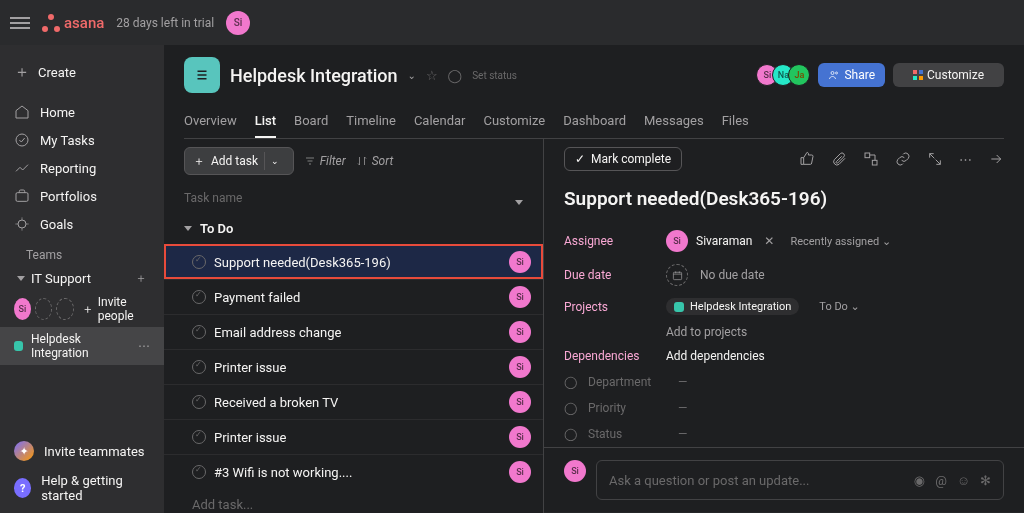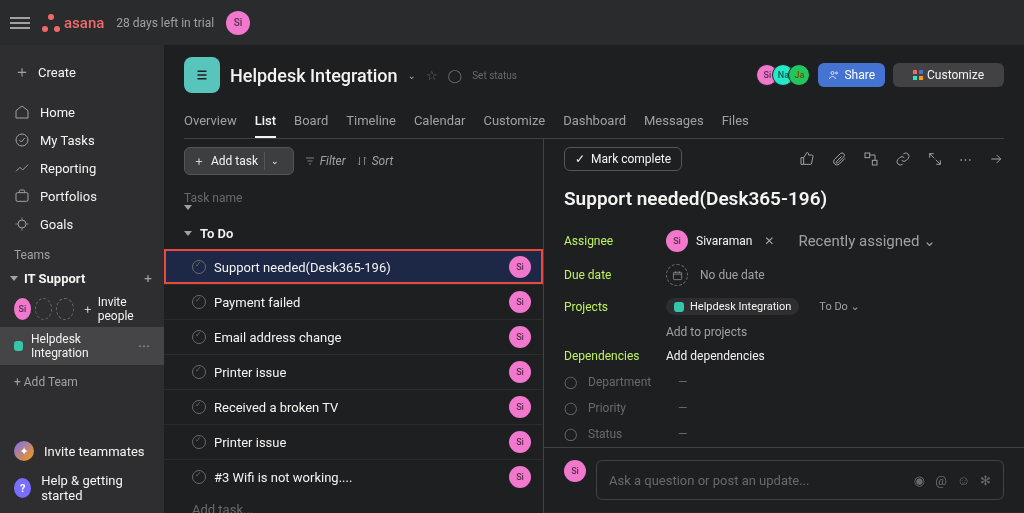--- a/index.html
+++ b/index.html
@@ -21,22 +21,22 @@
 .avatar { width: 24px; height: 24px; border-radius: 50%; background: #f178cd; color: #5a2e4c; font-size: 10px; display: inline-flex; align-items: center; justify-content: center; font-weight: 500; }
 .avatar.sm { width: 22px; height: 22px; font-size: 9px; }
 .avatar.orange { background: #22c55e; color: #7a4a00; }
 .avatar.green { background: #25e8c8; color: #0e5a4e; }
 .main { flex: 1; display: flex; overflow: hidden; }
 .sidebar { width: 164px; background: #2e2e30; display: flex; flex-direction: column; padding-top: 10px; }
 .side-item, .side-item-sm { display: flex; align-items: center; gap: 10px; padding: 6px 14px; color: #f5f4f3; cursor: pointer; font-size: 13px; }
 .side-icon { width: 16px; height: 16px; stroke: #a2a0a2; fill: none; stroke-width: 1.5; }
 .create-btn { display: flex; align-items: center; gap: 8px; padding: 7px 14px; margin: 0 0 8px 0; color: #f5f4f3; cursor: pointer; font-size: 13px; }
 .plus-ic { font-size: 16px; color: #a2a0a2; }
-.teams-label { color: #a2a0a2; font-size: 12px; padding: 10px 14px 4px; }
-.team-row { display: flex; align-items: center; justify-content: space-between; padding: 4px 10px; cursor: pointer; font-weight: bold; }
+.teams-label { color: #a2a0a2; font-size: 12px; padding: 10px 26px 4px; }
+.team-row { display: flex; align-items: center; justify-content: space-between; padding: 4px 17px; cursor: pointer; }
 .team-row .left { display: flex; align-items: center; gap: 6px; }
 .invite-row { display: flex; align-items: center; gap: 4px; padding: 4px 14px; cursor: pointer; font-size: 12px; }
 .avatar-empty { width: 22px; height: 22px; border-radius: 50%; border: 1px dashed #6a696a; display: inline-block; }
 .project-row { display: flex; align-items: center; gap: 8px; padding: 5px 14px; background: #454547; cursor: pointer; font-size: 12px; }
 .proj-sq { width: 10px; height: 10px; border-radius: 3px; background: #37c5ab; }
 .add-team { color: #a2a0a2; font-size: 12px; padding: 10px 14px; cursor: pointer; }
 .sidebar-bottom { margin-top: auto; padding-bottom: 4px; }
 .sidebar-bottom .side-item { font-size: 13px; }
 .circle-ic { width: 20px; height: 20px; border-radius: 50%; display: flex; align-items: center; justify-content: center; font-size: 11px; }
 .circle-ic.invite { background: linear-gradient(135deg, #796eff, #fd9a00); color: #fff; }
@@ -57,40 +57,40 @@
 .cust-btn { background: #424244; color: #f5f4f3; font-size: 12px; padding: 5px 20px; border-radius: 6px; display: flex; align-items: center; gap: 4px; cursor: pointer; }
 .tabs { display: flex; gap: 18px; margin-top: 14px; border-bottom: 1px solid #424244; }
 .tab { padding: 6px 0 8px; font-size: 13px; color: #a2a0a2; cursor: pointer; }
 .tab.active { color: #f5f4f3; border-bottom: 2px solid #f5f4f3; font-weight: 500; }
 .work-area { flex: 1; display: flex; overflow: hidden; }
 .list-panel { width: 380px; display: flex; flex-direction: column; border-right: 1px solid #424244; }
 .toolbar { display: flex; align-items: center; gap: 10px; padding: 8px 20px; }
 .add-task-btn { display: flex; align-items: center; gap: 6px; background: #3d3e40; border: 1px solid #565557; border-radius: 6px; padding: 4px 8px; font-size: 12px; cursor: pointer; }
 .add-task-split { border-left: 1px solid #565557; padding: 4px 6px; font-size: 9px; cursor: pointer; }
 .tb-btn { display: flex; align-items: center; gap: 4px; color: #a2a0a2; font-size: 12px; cursor: pointer; font-style: italic; }
-.col-header { display: flex; align-items: flex-start; justify-content: space-between; padding: 8px 20px 8px 20px; color: #6a696a; font-size: 12px; flex-direction: column; }
+.col-header { display: flex; align-items: flex-end; justify-content: space-between; padding: 8px 20px 8px 20px; color: #6a696a; font-size: 12px; }
 .task-list { flex: 1; overflow-y: auto; }
 .section-row { display: flex; align-items: center; gap: 8px; padding: 8px 20px; font-weight: 600; font-size: 13px; cursor: pointer; }
 .task-row { display: flex; align-items: center; gap: 8px; padding: 6px 12px 6px 28px; border-top: 1px solid #2c2c2e; cursor: pointer; font-size: 13px; }
 .task-row.selected { background: #1d2846; outline: 2px solid #e84b3b; outline-offset: -2px; }
 .complete-circle { width: 14px; height: 14px; border: 1.5px solid #6a696a; border-radius: 50%; flex-shrink: 0; position: relative; }
 .complete-circle::after { content: "✓"; position: absolute; font-size: 8px; color: #6a696a; left: 2px; top: -1px; }
 .task-row .assignee { margin-left: auto; }
 .add-task-row { padding: 8px 28px; color: #6a696a; font-size: 13px; cursor: pointer; }
 .details-panel { flex: 1; display: flex; flex-direction: column; }
 .details-toolbar { display: flex; align-items: center; gap: 12px; padding: 8px 20px; }
 .mark-complete { display: flex; align-items: center; gap: 6px; border: 1px solid #565557; border-radius: 6px; padding: 4px 10px; font-size: 12px; cursor: pointer; }
 .dt-actions { margin-left: auto; display: flex; align-items: center; gap: 16px; color: #a2a0a2; }
 .dt-actions span, .dt-actions svg { cursor: pointer; }
 .task-title { font-size: 19px; font-weight: 600; padding: 8px 20px 14px; }
 .field-row { display: flex; align-items: center; padding: 6px 20px; font-size: 12px; gap: 12px; }
-.field-label { width: 90px; color: #bef264; }
+.field-label { width: 90px; color: #f9a8d4; }
 .pill-assignee { display: flex; align-items: center; gap: 8px; }
 .remove-x { color: #a2a0a2; cursor: pointer; padding: 0 4px; }
-.recently { color: #a2a0a2; font-size: 15px; cursor: pointer; margin-left: 8px; }
+.recently { color: #a2a0a2; font-size: 11px; cursor: pointer; }
 .cal-placeholder { width: 22px; height: 22px; border: 1px dashed #6a696a; border-radius: 50%; display: flex; align-items: center; justify-content: center; }
 .proj-pill { display: flex; align-items: center; gap: 6px; background: #2e2e30; padding: 2px 8px; border-radius: 10px; font-size: 11px; }
 .proj-section-dd { color: #a2a0a2; font-size: 11px; margin-left: 8px; cursor: pointer; }
 .add-link { color: #a2a0a2; font-size: 12px; padding: 4px 20px 4px 122px; cursor: pointer; }
 .sub-field { color: #6a696a; }
 .dash { color: #6a696a; }
 .comment-area { margin-top: auto; border-top: 1px solid #424244; padding: 12px 20px; display: flex; gap: 10px; }
 .comment-box { flex: 1; border: 1px solid #424244; border-radius: 6px; padding: 10px 12px; color: #6a696a; font-size: 13px; min-height: 40px; display: flex; align-items: center; justify-content: space-between; }
 .comment-icons { display: flex; gap: 10px; color: #6a696a; }
 .collab-row { display: flex; align-items: center; justify-content: space-between; padding: 8px 20px; font-size: 12px; background: #252628; }
@@ -171,21 +171,20 @@
       <span class="avatar-empty"></span>
       <span class="avatar-empty"></span>
       <span style="color:#f5f4f3;margin-left:4px">＋</span>
       <span>Invite people</span>
     </div>
     <div class="project-row">
       <span class="proj-sq"></span>
       <span>Helpdesk Integration</span>
       <span style="margin-left:auto;color:#a2a0a2">⋯</span>
     </div>
-    <div class="add-team">+ Add Team</div>
     <div class="sidebar-bottom">
       <div class="side-item">
         <span class="circle-ic invite">✦</span>
         <span>Invite teammates</span>
       </div>
       <div class="side-item">
         <span class="circle-ic help">?</span>
         <span>Help &amp; getting started</span>
       </div>
     </div>

